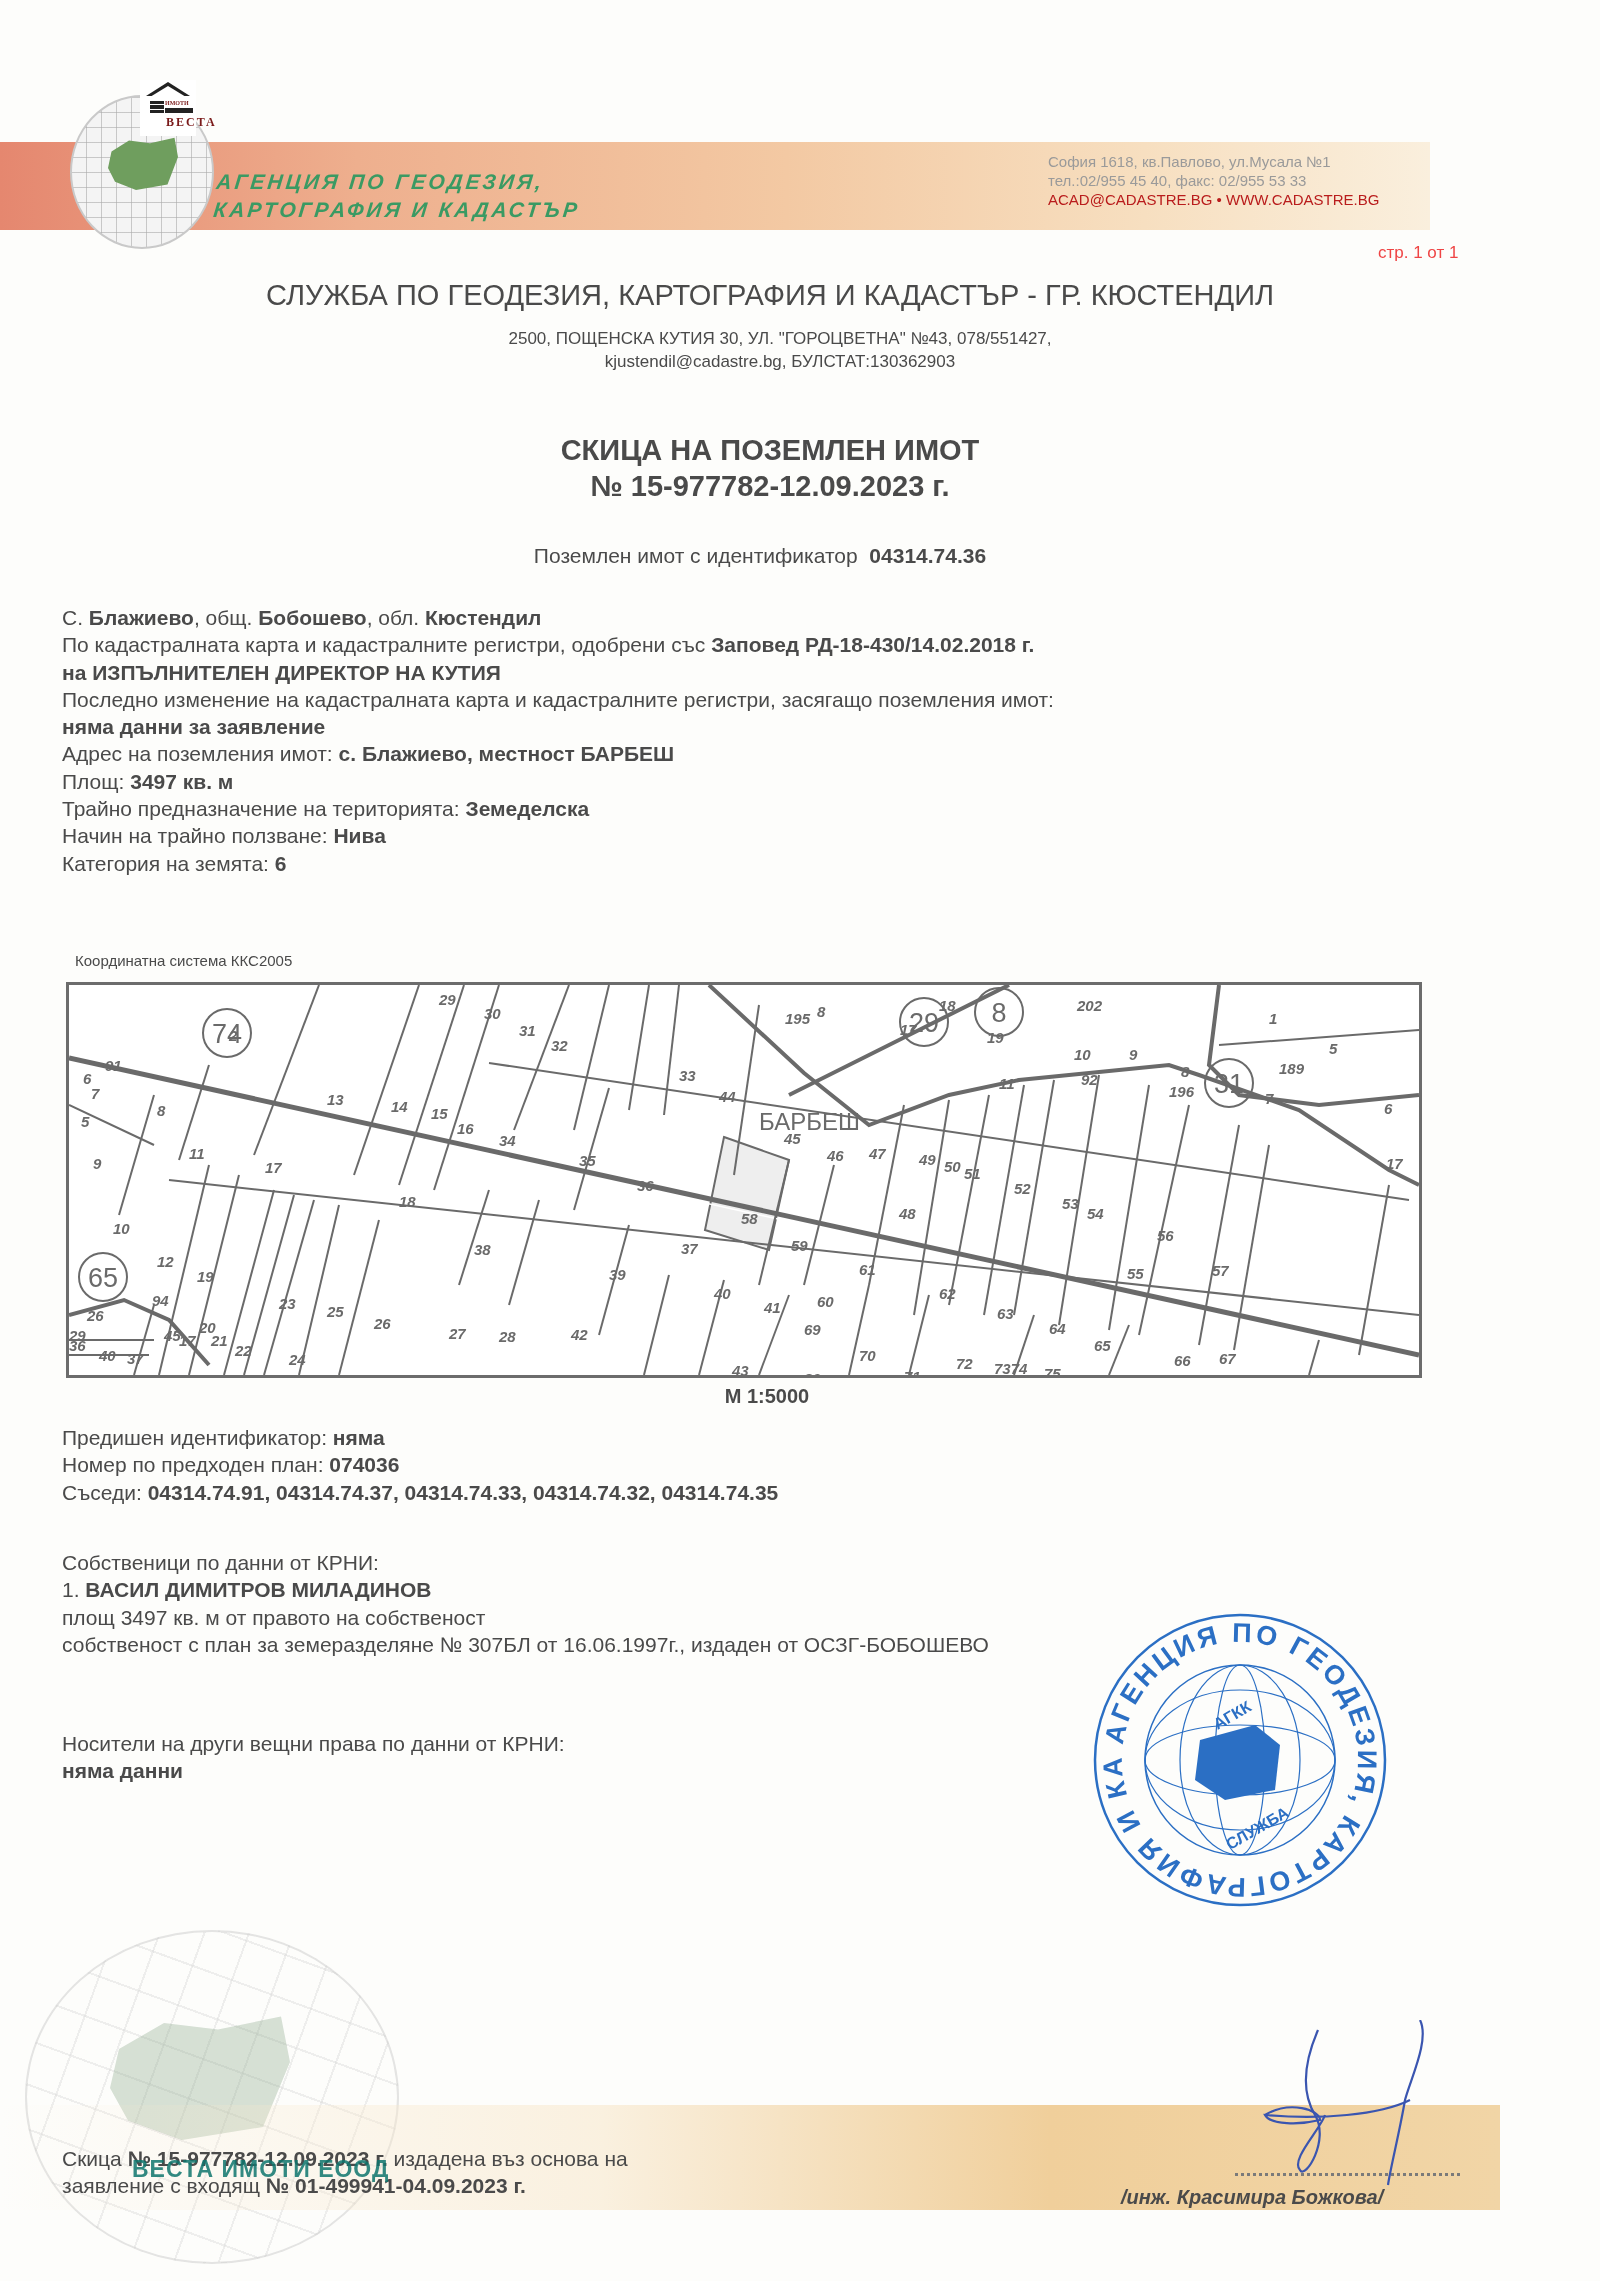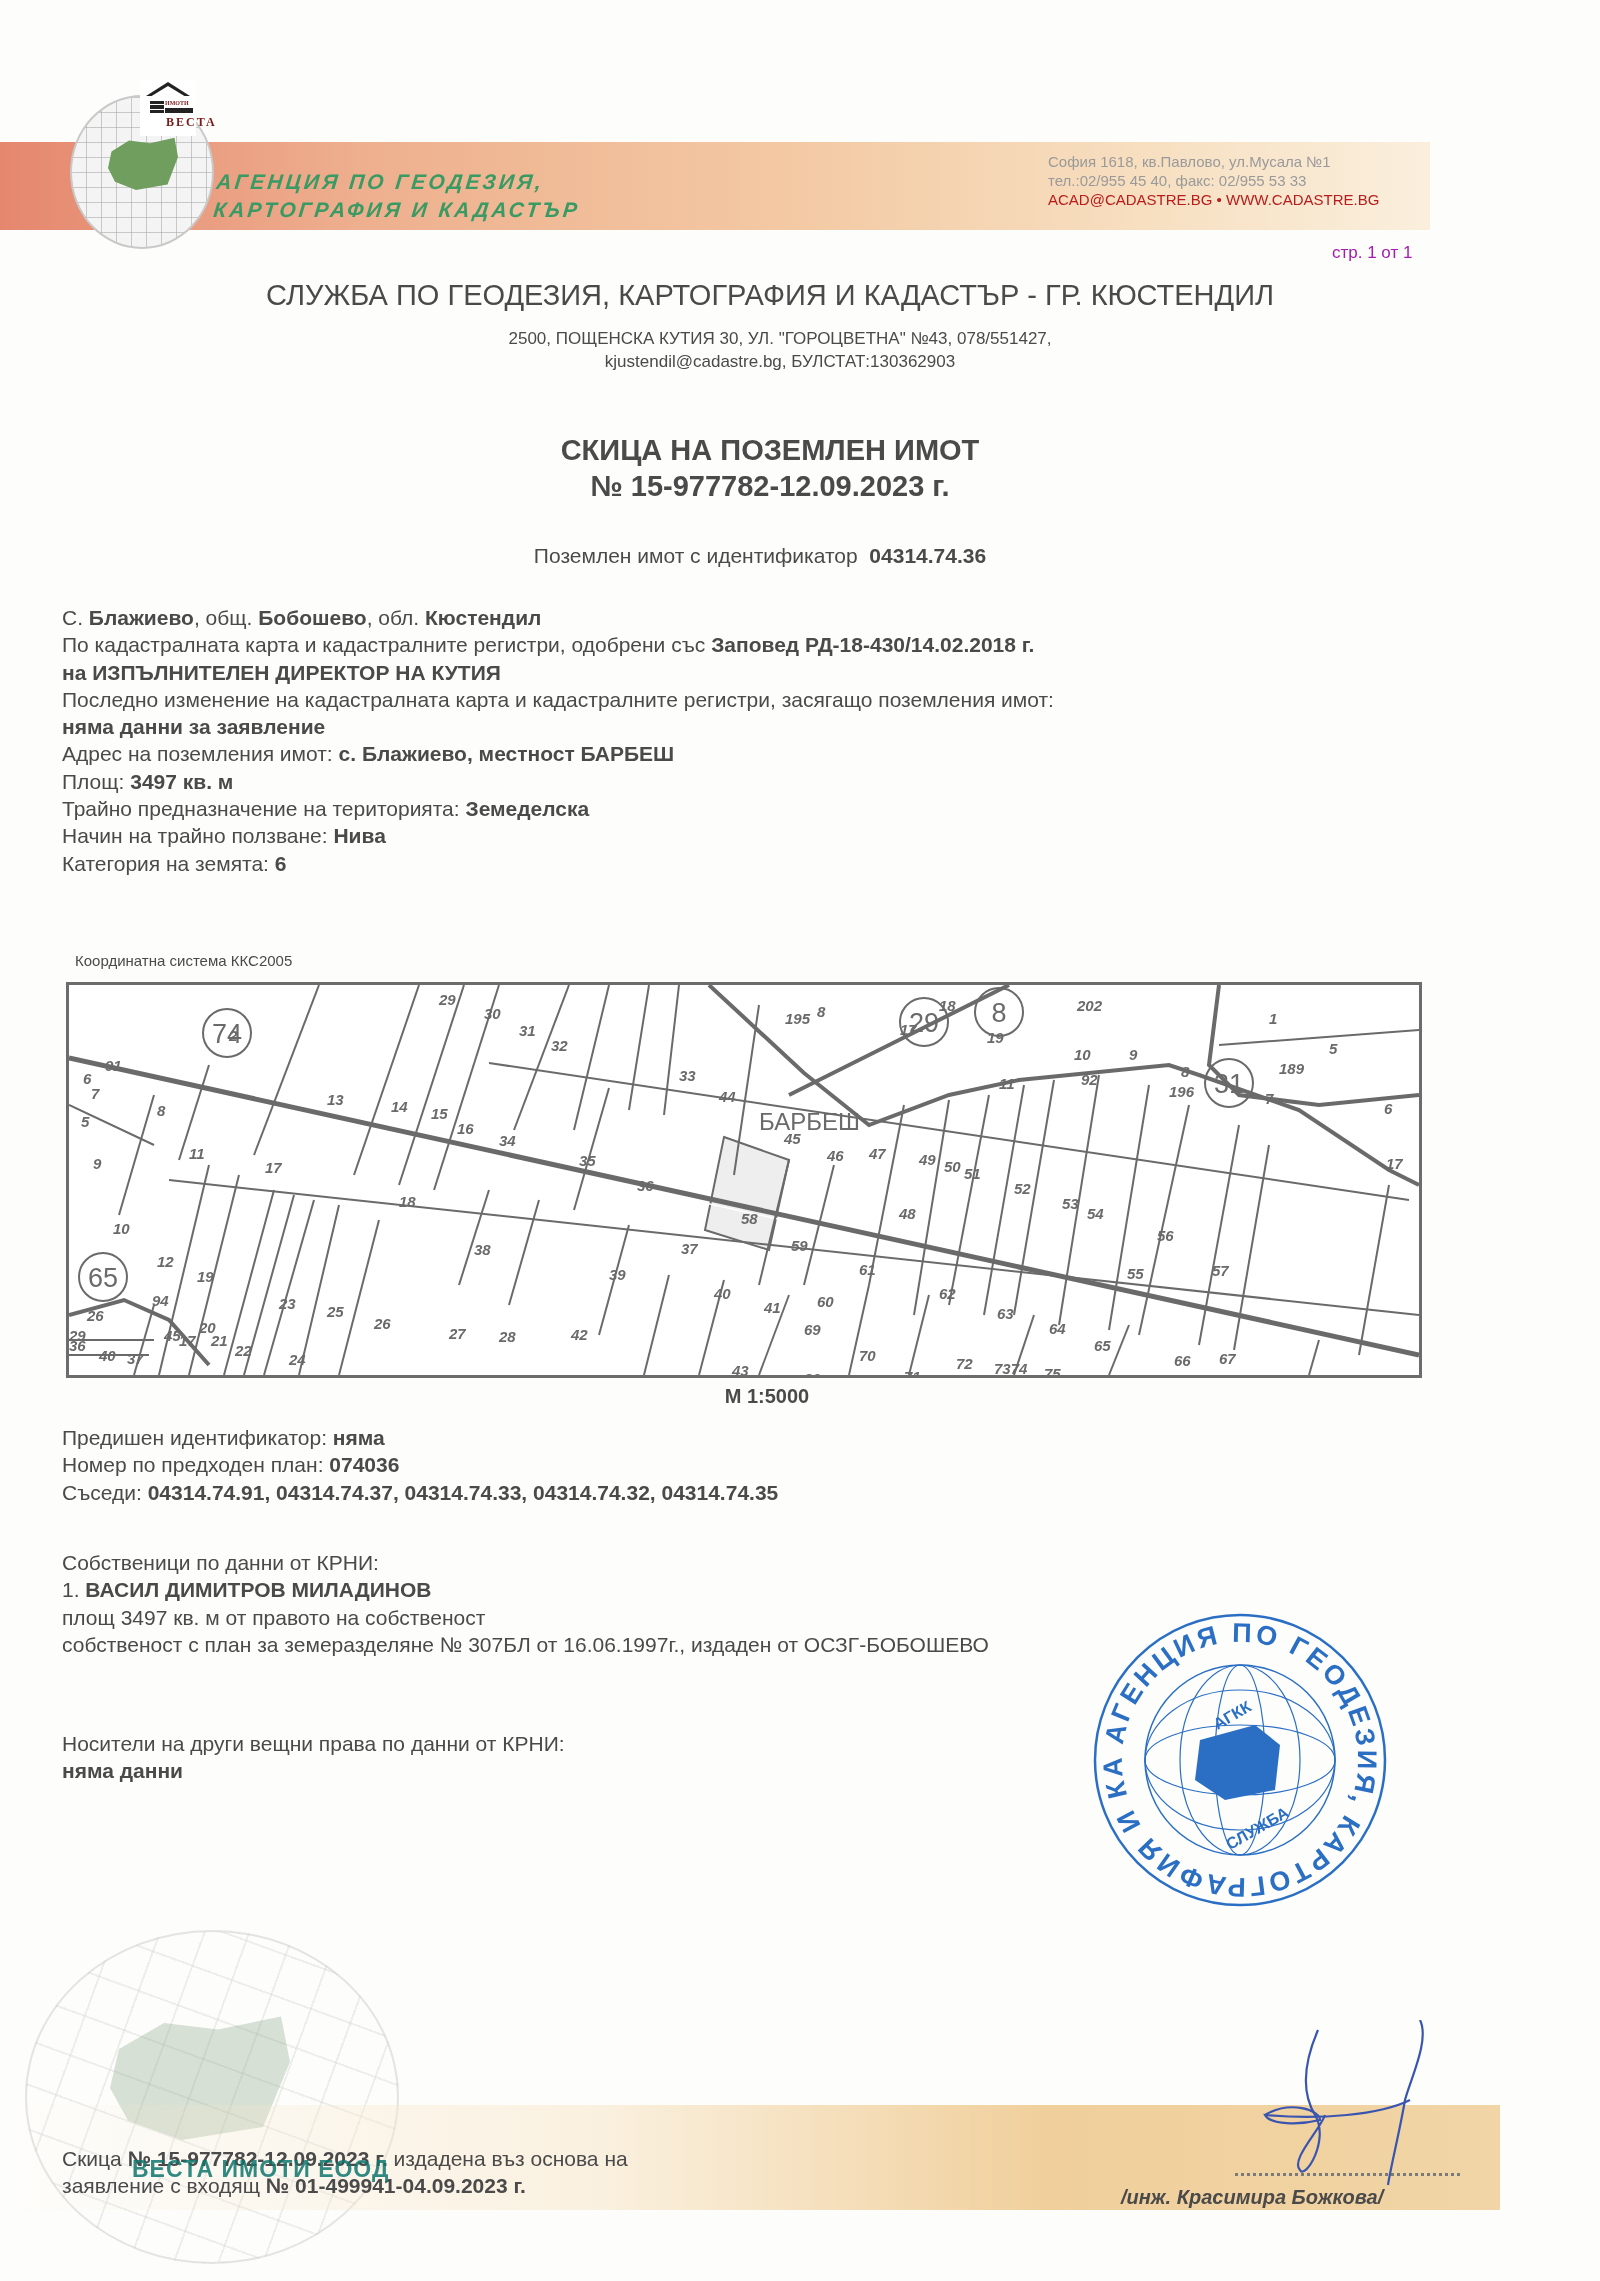--- a/index.html
+++ b/index.html
@@ -18,21 +18,21 @@
   .logo-roof { left:146px; top:82px; width:0; height:0; border-left:22px solid transparent; border-right:22px solid transparent; border-bottom:14px solid #222; }
   .logo-roof-inner { left:150px; top:86px; width:0; height:0; border-left:18px solid transparent; border-right:18px solid transparent; border-bottom:11px solid #fff; }
   .logo-grid { left:150px; top:100px; width:14px; height:14px; background:
       repeating-linear-gradient(0deg,#fff 0 1px,#222 1px 4.5px),#222; }
   .logo-imoti { left:165px; top:100px; font-family:"Liberation Serif", serif; font-size:6px; color:#7a1a1a; font-weight:bold; }
   .logo-bar { left:165px; top:108px; width:28px; height:5px; background:#222; }
   .logo-vesta { left:146px; top:115px; font-family:"Liberation Serif", serif; font-size:12px; letter-spacing:2px; color:#7a1a1a; font-weight:bold;padding-left:20px; }
   .agency-name { left:215px; top:168px; font-size:21px; font-weight:bold; font-style:italic; color:#3a9a63; letter-spacing:3px; line-height:28px; transform:skewX(-6deg); }
   .agency-contact { left:1048px; top:152px; font-size:15px; color:#9a9a9a; line-height:19px; }
   .agency-web { color:#b91c1c; }
-  .page-num { left:1332px; top:243px; font-size:17px; color:#a21caf; }
+  .page-num { left:1378px; top:243px; font-size:17px; color:#ef4444; }
   .office { left:0; width:1600px; text-align:center; }
   .office-title { top:279px; font-size:29px; color:#4a4a4a; left:-30px; }
   .office-addr { top:327px; font-size:17px; left:-20px; line-height:23px; }
   .doc-title { top:432px; font-size:29px; font-weight:bold; line-height:36px; left:-30px; }
   .ident { top:544px; font-size:21px; left:-40px; }
   .b { font-weight:bold; }
   .info { left:62px; top:604px; font-size:21px; line-height:27.3px; width:1400px; }
   .coord-label { left:75px; top:952px; font-size:15px; }
   .map { left:66px; top:982px; width:1350px; height:390px; border:3px solid #6c6c6c; background:#fff; overflow:hidden; }
   .map svg { position:absolute; left:0; top:0; }

